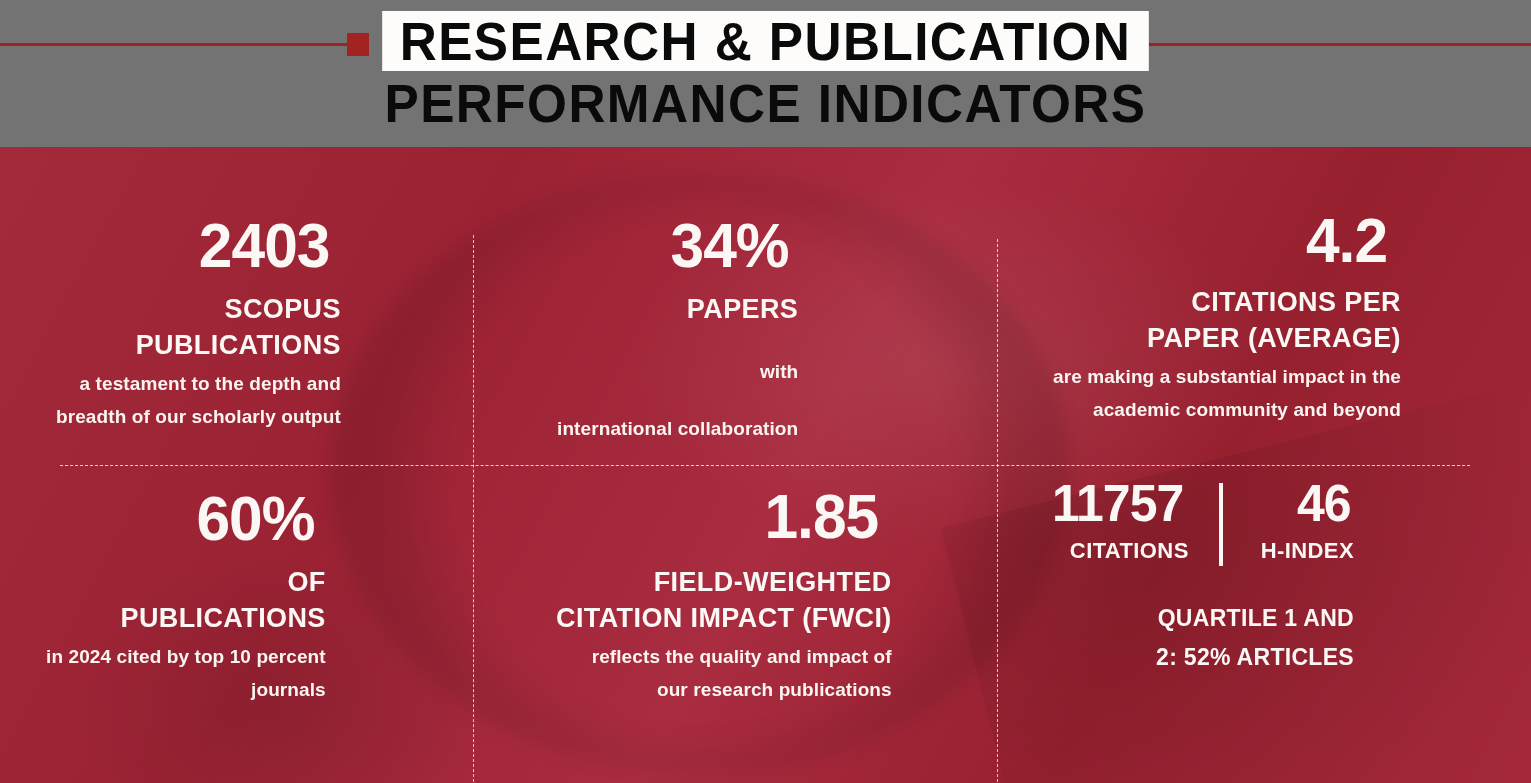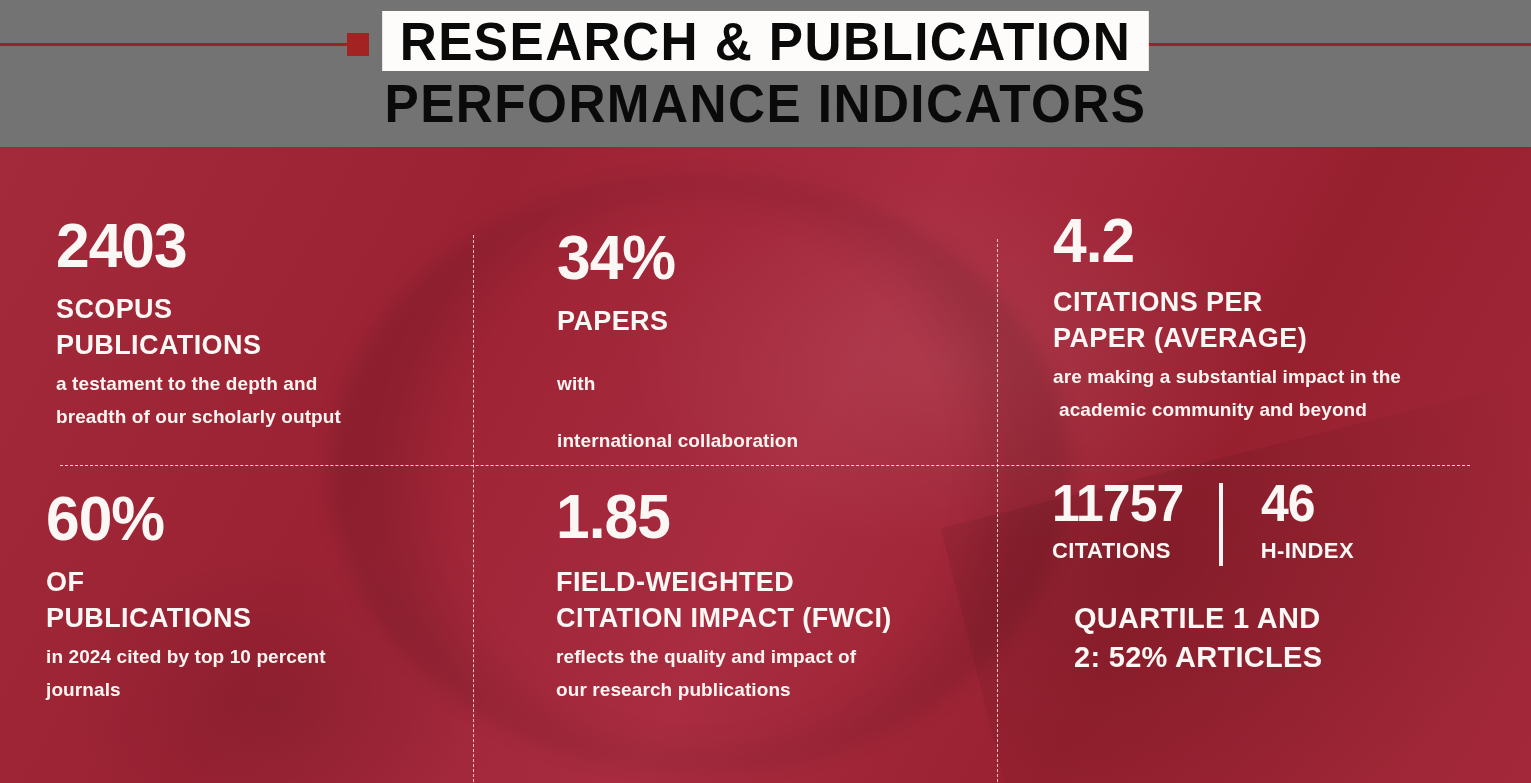--- a/index.html
+++ b/index.html
@@ -72,20 +72,21 @@
 
   
   .panel {
     position: absolute;
     left: 0;
     top: 147px;
     width: 1531px;
     height: 636px;
     background: #6d28d9;
     overflow: hidden;
+    text-align: right;
   }
   .bg-sheen {
     position: absolute;
     inset: 0;
     background:
       radial-gradient(ellipse 520px 300px at 62% 34%, rgba(255,255,255,0.075) 0%, rgba(255,255,255,0.0) 62%),
       radial-gradient(ellipse 300px 230px at 18% 88%, rgba(0,0,0,0.10) 0%, rgba(0,0,0,0) 70%),
       linear-gradient(118deg, #a22a3b 0%, #9b2233 28%, #a92c40 52%, #97202f 74%, #a3293a 100%);
   }
   .bg-ring {
@@ -161,21 +162,21 @@
     line-height: 25px;
     letter-spacing: 0.1px;
     white-space: nowrap;
   }
 
   
   #cell-scopus      { left: 56px;  top: 67px; }
   #cell-scopus .big-num { margin-bottom: 14px; }
   #cell-scopus .desc    { margin-top: 8px; }
 
-  #cell-intl        { left: 557px; top: 79px; }
+  #cell-intl        { left: 557px; top: 67px; }
   #cell-intl .big-num   { margin-bottom: 14px; }
   #cell-intl .desc      { margin-top: 32px; }
 
   #cell-cpp         { left: 1053px; top: 62px; }
   #cell-cpp .big-num    { margin-bottom: 12px; }
   #cell-cpp .desc       { margin-top: 8px; }
   #cell-cpp .desc-2     { padding-left: 6px; }
 
   #cell-top10       { left: 46px;  top: 340px; }
   #cell-top10 .big-num  { margin-bottom: 14px; }
@@ -207,21 +208,21 @@
     background: #fbf7f4;
     margin: 6px 30px 0 30px;
     flex: 0 0 auto;
   }
   .pair-col-2 { padding-left: 8px; }
 
   .quartile {
     color: #fbf7f4;
     font-family: "Liberation Sans", sans-serif;
     font-weight: bold;
-    font-size: 29px;
+    font-size: 23px;
     line-height: 39px;
     letter-spacing: 0.3px;
     margin-top: 32px;
     margin-left: 22px;
     white-space: nowrap;
   }
 </style>
 </head>
 <body>
 

